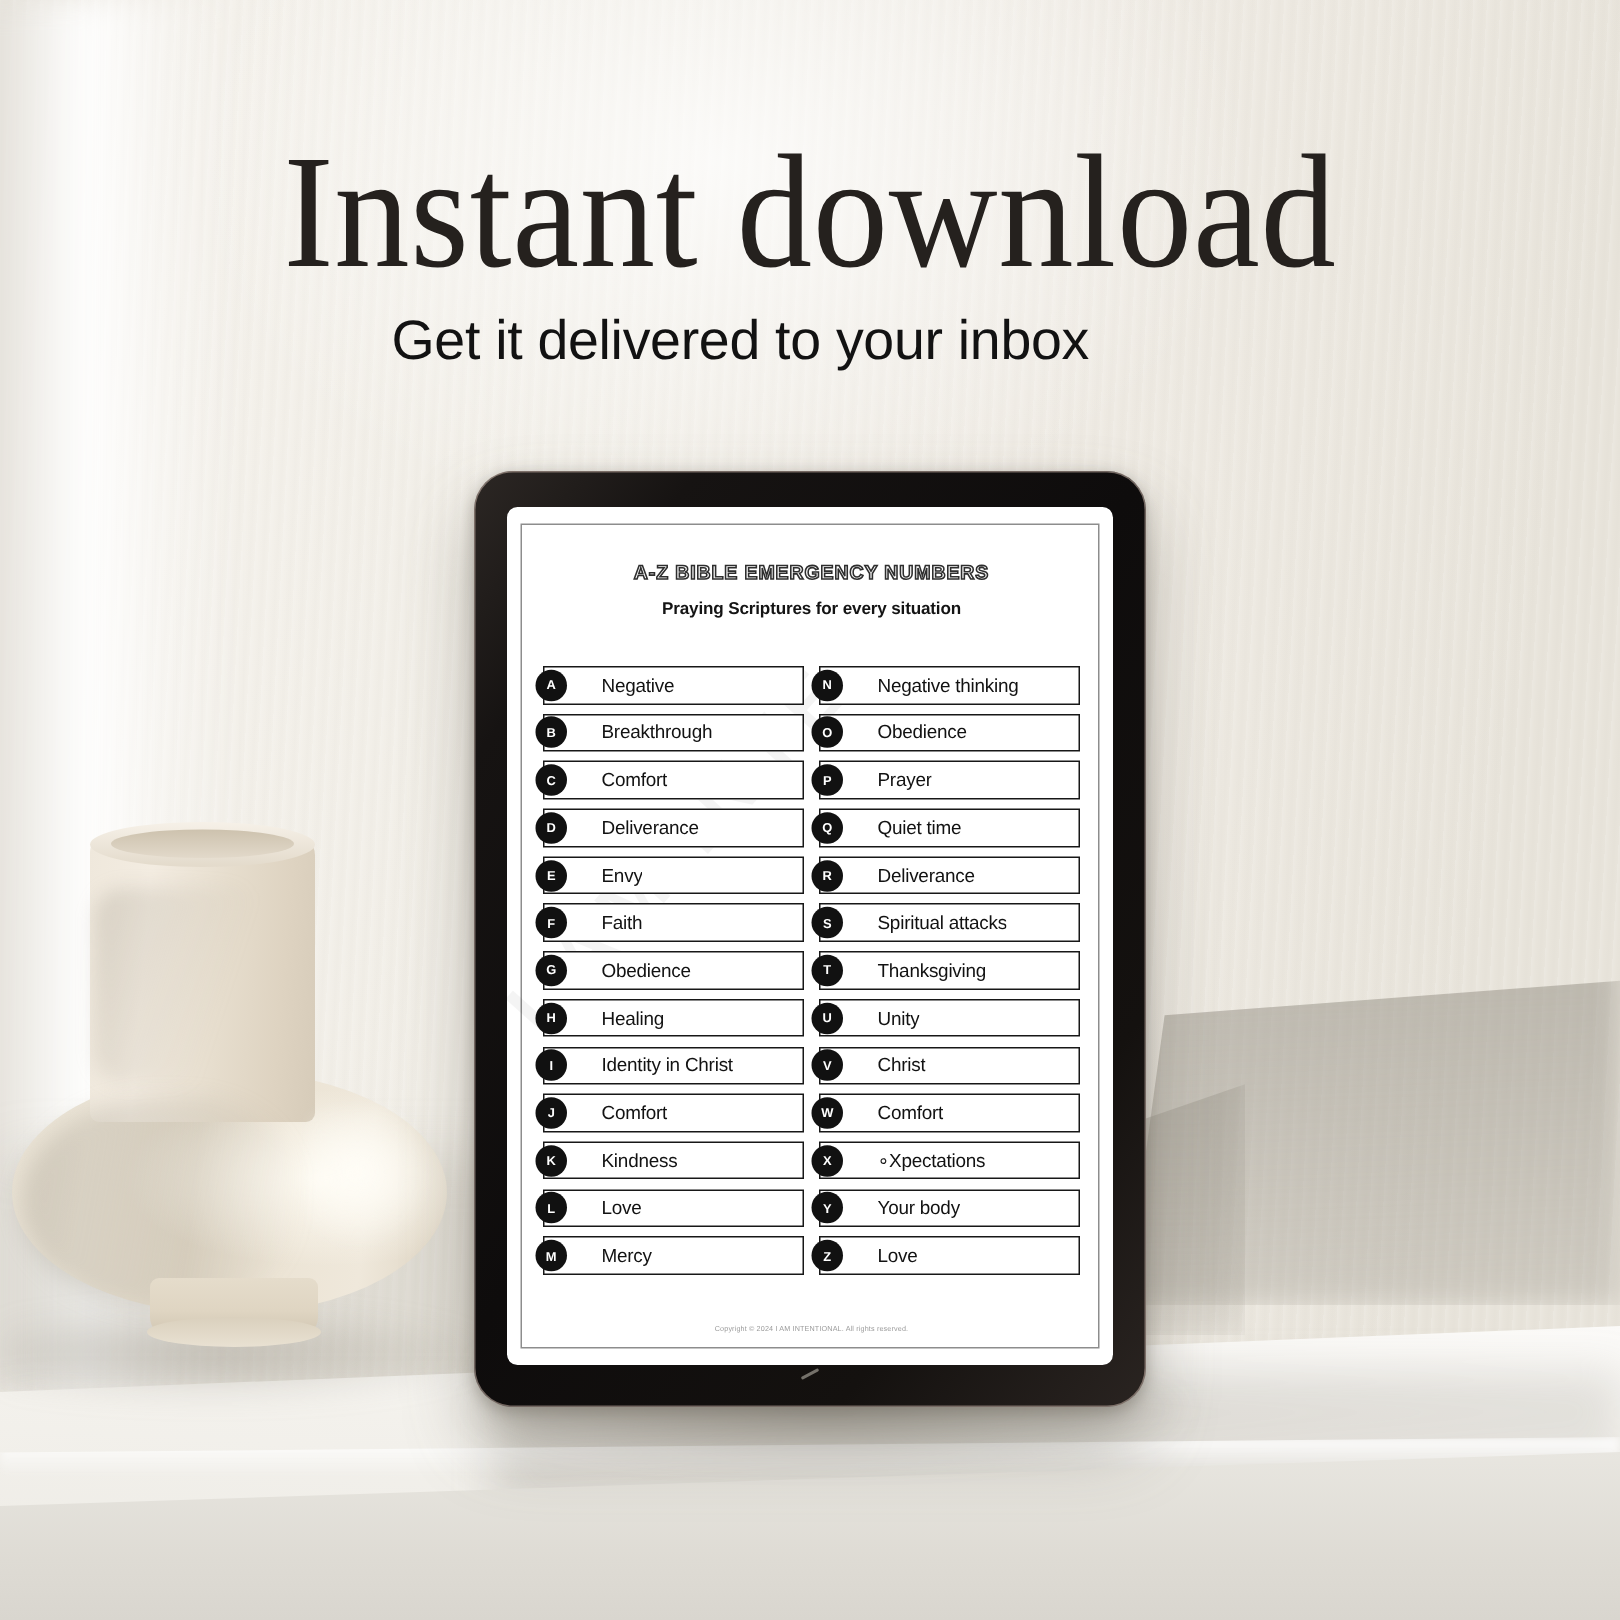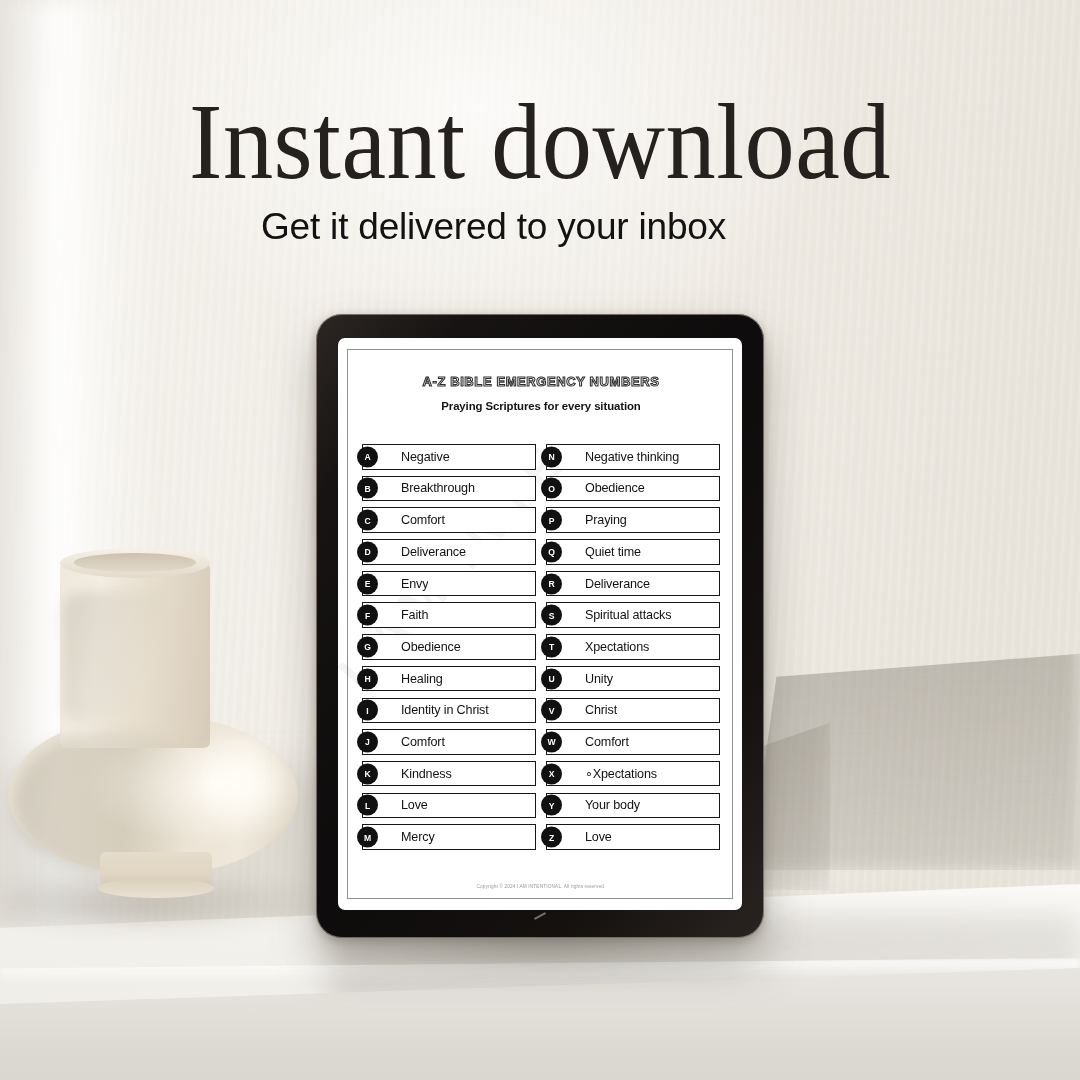--- a/index.html
+++ b/index.html
@@ -329,37 +329,37 @@
               <div class="row">
                 <div class="badge">N</div>
                 <div class="row-label">Negative thinking</div>
               </div>
               <div class="row">
                 <div class="badge">O</div>
                 <div class="row-label">Obedience</div>
               </div>
               <div class="row">
                 <div class="badge">P</div>
-                <div class="row-label">Praying</div>
+                <div class="row-label">Prayer</div>
               </div>
               <div class="row">
                 <div class="badge">Q</div>
                 <div class="row-label">Quiet time</div>
               </div>
               <div class="row">
                 <div class="badge">R</div>
                 <div class="row-label">Deliverance</div>
               </div>
               <div class="row">
                 <div class="badge">S</div>
                 <div class="row-label">Spiritual attacks</div>
               </div>
               <div class="row">
                 <div class="badge">T</div>
-                <div class="row-label">Xpectations</div>
+                <div class="row-label">Thanksgiving</div>
               </div>
               <div class="row">
                 <div class="badge">U</div>
                 <div class="row-label">Unity</div>
               </div>
               <div class="row">
                 <div class="badge">V</div>
                 <div class="row-label">Christ</div>
               </div>
               <div class="row">

